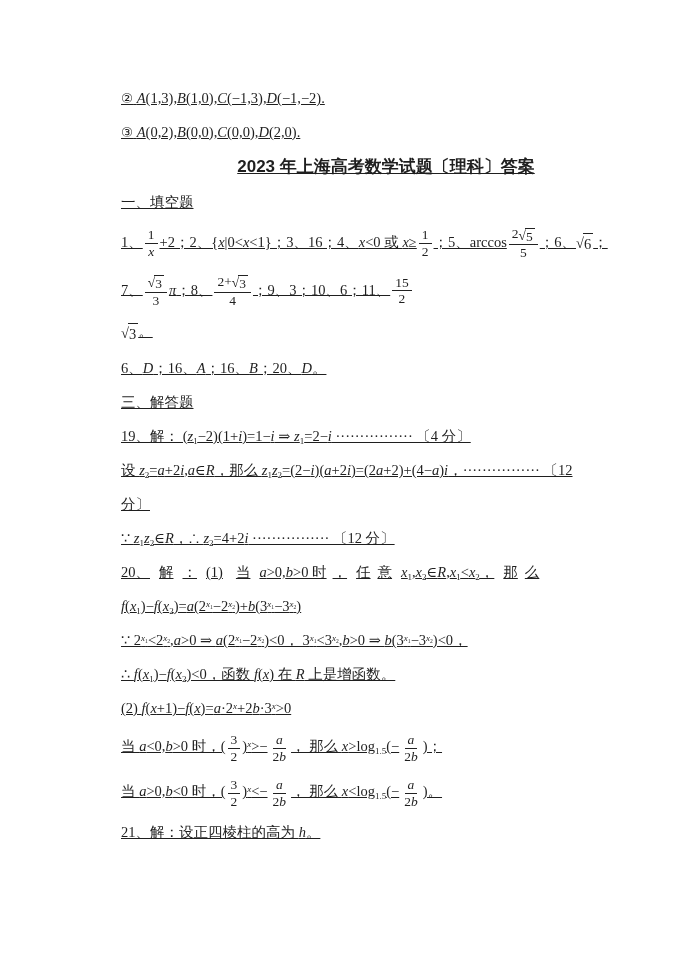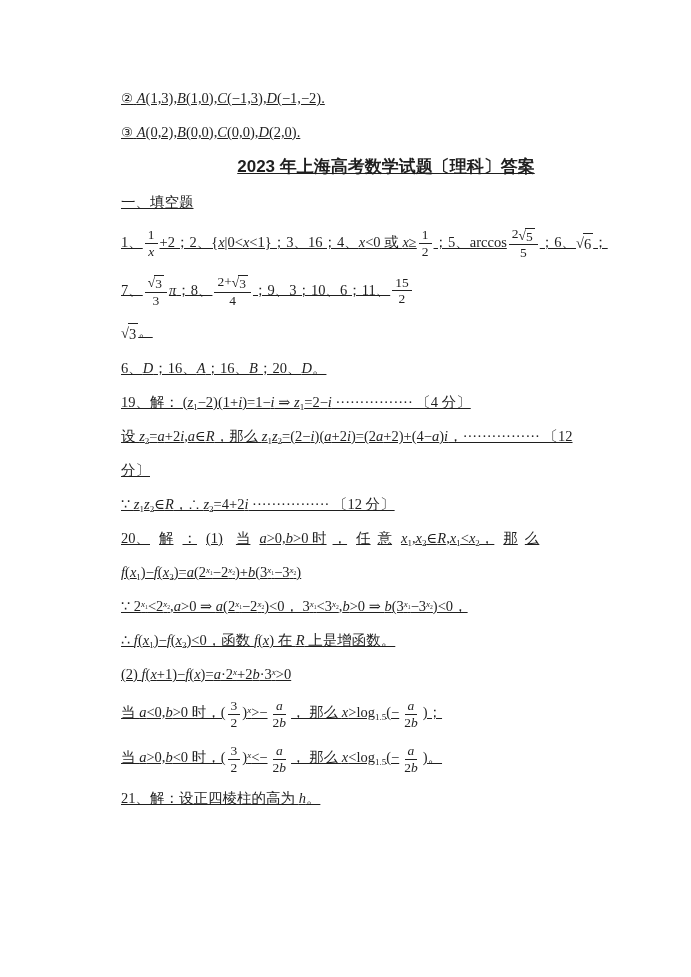--- a/index.html
+++ b/index.html
@@ -89,20 +89,21 @@
             <span class="den"><span class="t">4</span></span>
           </span><span class="t">；9、3；10、6；11、</span><span class="frac">
             <span class="num"><span class="t">15</span></span>
             <span class="den"><span class="t">2</span></span>
           </span></div>
         <div class="line"><span class="sqrt">
             <span class="rsign">√</span>
             <span class="rad"><span class="t">3</span></span>
           </span><span class="t">。</span></div>
         <div class="line"><span class="t">6、</span><span class="it">D</span><span class="t">；16、</span><span class="it">A</span><span class="t">；16、</span><span class="it">B</span><span class="t">；20、</span><span class="it">D</span><span class="t">。</span></div>
+        <div class="line"><span class="t">三、解答题</span></div>
         <div class="line"><span class="t">19、解： (</span><span class="it">z</span><span class="sub"><span class="t">1</span></span><span class="t">−2)(1+</span><span class="it">i</span><span class="t">)=1−</span><span class="it">i</span><span class="t"> ⇒ </span><span class="it">z</span><span class="sub"><span class="t">1</span></span><span class="t">=2−</span><span class="it">i</span><span class="t"> ················ 〔4 分〕</span></div>
         <div class="line"><span class="t">设 </span><span class="it">z</span><span class="sub"><span class="t">2</span></span><span class="t">=</span><span class="it">a</span><span class="t">+2</span><span class="it">i</span><span class="t">,</span><span class="it">a</span><span class="t">∈</span><span class="it">R</span><span class="t">，那么 </span><span class="it">z</span><span class="sub"><span class="t">1</span></span><span class="it">z</span><span class="sub"><span class="t">2</span></span><span class="t">=(2−</span><span class="it">i</span><span class="t">)(</span><span class="it">a</span><span class="t">+2</span><span class="it">i</span><span class="t">)=(2</span><span class="it">a</span><span class="t">+2)+(4−</span><span class="it">a</span><span class="t">)</span><span class="it">i</span><span class="t">，················ 〔12</span></div>
         <div class="line"><span class="t">分〕</span></div>
         <div class="line"><span class="t">∵ </span><span class="it">z</span><span class="sub"><span class="t">1</span></span><span class="it">z</span><span class="sub"><span class="t">2</span></span><span class="t">∈</span><span class="it">R</span><span class="t">，∴ </span><span class="it">z</span><span class="sub"><span class="t">2</span></span><span class="t">=4+2</span><span class="it">i</span><span class="t"> ················ 〔12 分〕</span></div>
         <div class="line"><span class="t">20、</span><span class="gap" style="width: 9px;"></span><span class="t">解</span><span class="gap" style="width: 9px;"></span><span class="t">：</span><span class="gap" style="width: 9px;"></span><span class="t">(1)</span><span class="gap" style="width: 13px;"></span><span class="t">当</span><span class="gap" style="width: 9px;"></span><span class="it">a</span><span class="t">&gt;0,</span><span class="it">b</span><span class="t">&gt;0 时</span><span class="gap" style="width: 6px;"></span><span class="t">，</span><span class="gap" style="width: 9px;"></span><span class="t">任</span><span class="gap" style="width: 7px;"></span><span class="t">意</span><span class="gap" style="width: 9px;"></span><span class="it">x</span><span class="sub"><span class="t">1</span></span><span class="t">,</span><span class="it">x</span><span class="sub"><span class="t">2</span></span><span class="t">∈</span><span class="it">R</span><span class="t">,</span><span class="it">x</span><span class="sub"><span class="t">1</span></span><span class="t">&lt;</span><span class="it">x</span><span class="sub"><span class="t">2</span></span><span class="t">，</span><span class="gap" style="width: 9px;"></span><span class="t">那</span><span class="gap" style="width: 7px;"></span><span class="t">么</span></div>
         <div class="line"><span class="it">f</span><span class="t">(</span><span class="it">x</span><span class="sub"><span class="t">1</span></span><span class="t">)−</span><span class="it">f</span><span class="t">(</span><span class="it">x</span><span class="sub"><span class="t">2</span></span><span class="t">)=</span><span class="it">a</span><span class="t">(2</span><span class="sup"><span class="it">x</span><span class="sub"><span class="t">1</span></span></span><span class="t">−2</span><span class="sup"><span class="it">x</span><span class="sub"><span class="t">2</span></span></span><span class="t">)+</span><span class="it">b</span><span class="t">(3</span><span class="sup"><span class="it">x</span><span class="sub"><span class="t">1</span></span></span><span class="t">−3</span><span class="sup"><span class="it">x</span><span class="sub"><span class="t">2</span></span></span><span class="t">)</span></div>
         <div class="line"><span class="t">∵ 2</span><span class="sup"><span class="it">x</span><span class="sub"><span class="t">1</span></span></span><span class="t">&lt;2</span><span class="sup"><span class="it">x</span><span class="sub"><span class="t">2</span></span></span><span class="t">,</span><span class="it">a</span><span class="t">&gt;0 ⇒ </span><span class="it">a</span><span class="t">(2</span><span class="sup"><span class="it">x</span><span class="sub"><span class="t">1</span></span></span><span class="t">−2</span><span class="sup"><span class="it">x</span><span class="sub"><span class="t">2</span></span></span><span class="t">)&lt;0， 3</span><span class="sup"><span class="it">x</span><span class="sub"><span class="t">1</span></span></span><span class="t">&lt;3</span><span class="sup"><span class="it">x</span><span class="sub"><span class="t">2</span></span></span><span class="t">,</span><span class="it">b</span><span class="t">&gt;0 ⇒ </span><span class="it">b</span><span class="t">(3</span><span class="sup"><span class="it">x</span><span class="sub"><span class="t">1</span></span></span><span class="t">−3</span><span class="sup"><span class="it">x</span><span class="sub"><span class="t">2</span></span></span><span class="t">)&lt;0，</span></div>
         <div class="line"><span class="t">∴ </span><span class="it">f</span><span class="t">(</span><span class="it">x</span><span class="sub"><span class="t">1</span></span><span class="t">)−</span><span class="it">f</span><span class="t">(</span><span class="it">x</span><span class="sub"><span class="t">2</span></span><span class="t">)&lt;0，函数 </span><span class="it">f</span><span class="t">(</span><span class="it">x</span><span class="t">) 在 </span><span class="it">R</span><span class="t"> 上是增函数。</span></div>
         <div class="line"><span class="t">(2) </span><span class="it">f</span><span class="t">(</span><span class="it">x</span><span class="t">+1)−</span><span class="it">f</span><span class="t">(</span><span class="it">x</span><span class="t">)=</span><span class="it">a</span><span class="t">·2</span><span class="sup"><span class="it">x</span></span><span class="t">+2</span><span class="it">b</span><span class="t">·3</span><span class="sup"><span class="it">x</span></span><span class="t">&gt;0</span></div>
         <div class="line"><span class="t">当 </span><span class="it">a</span><span class="t">&lt;0,</span><span class="it">b</span><span class="t">&gt;0 时，(</span><span class="frac">

